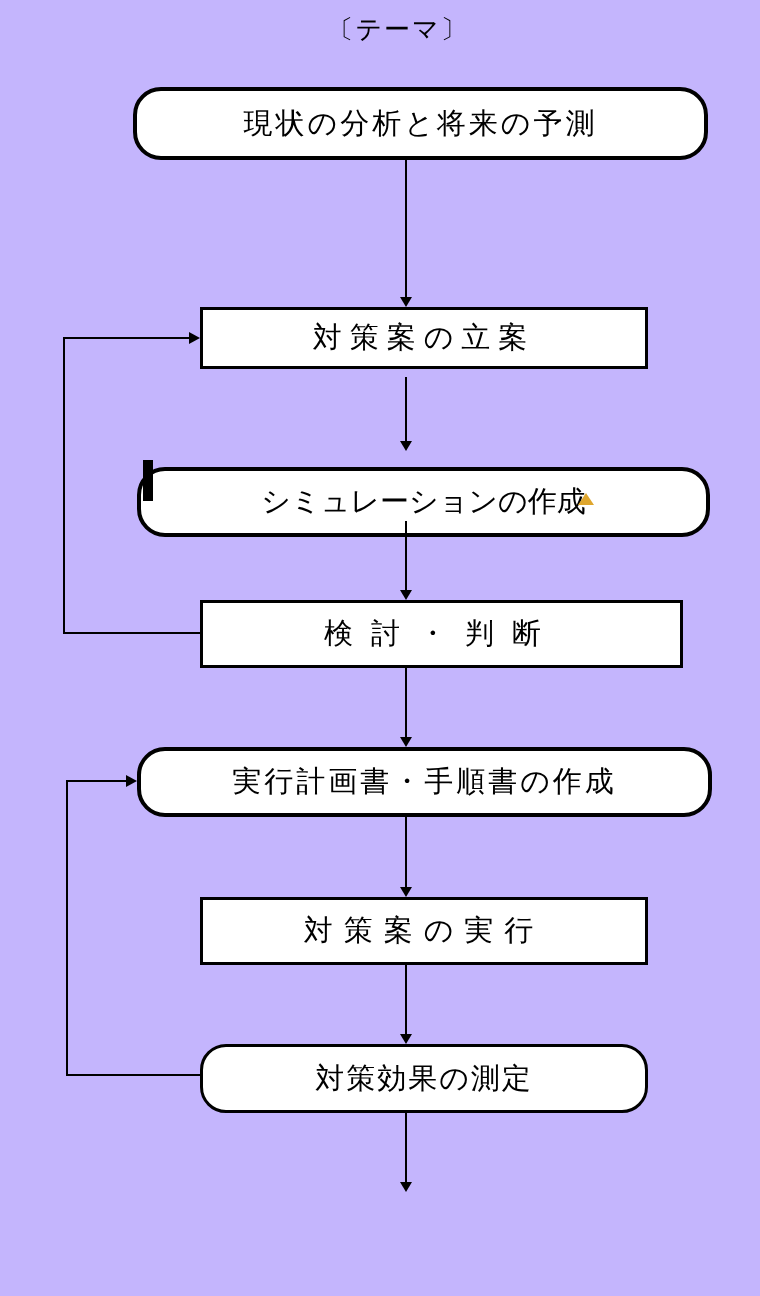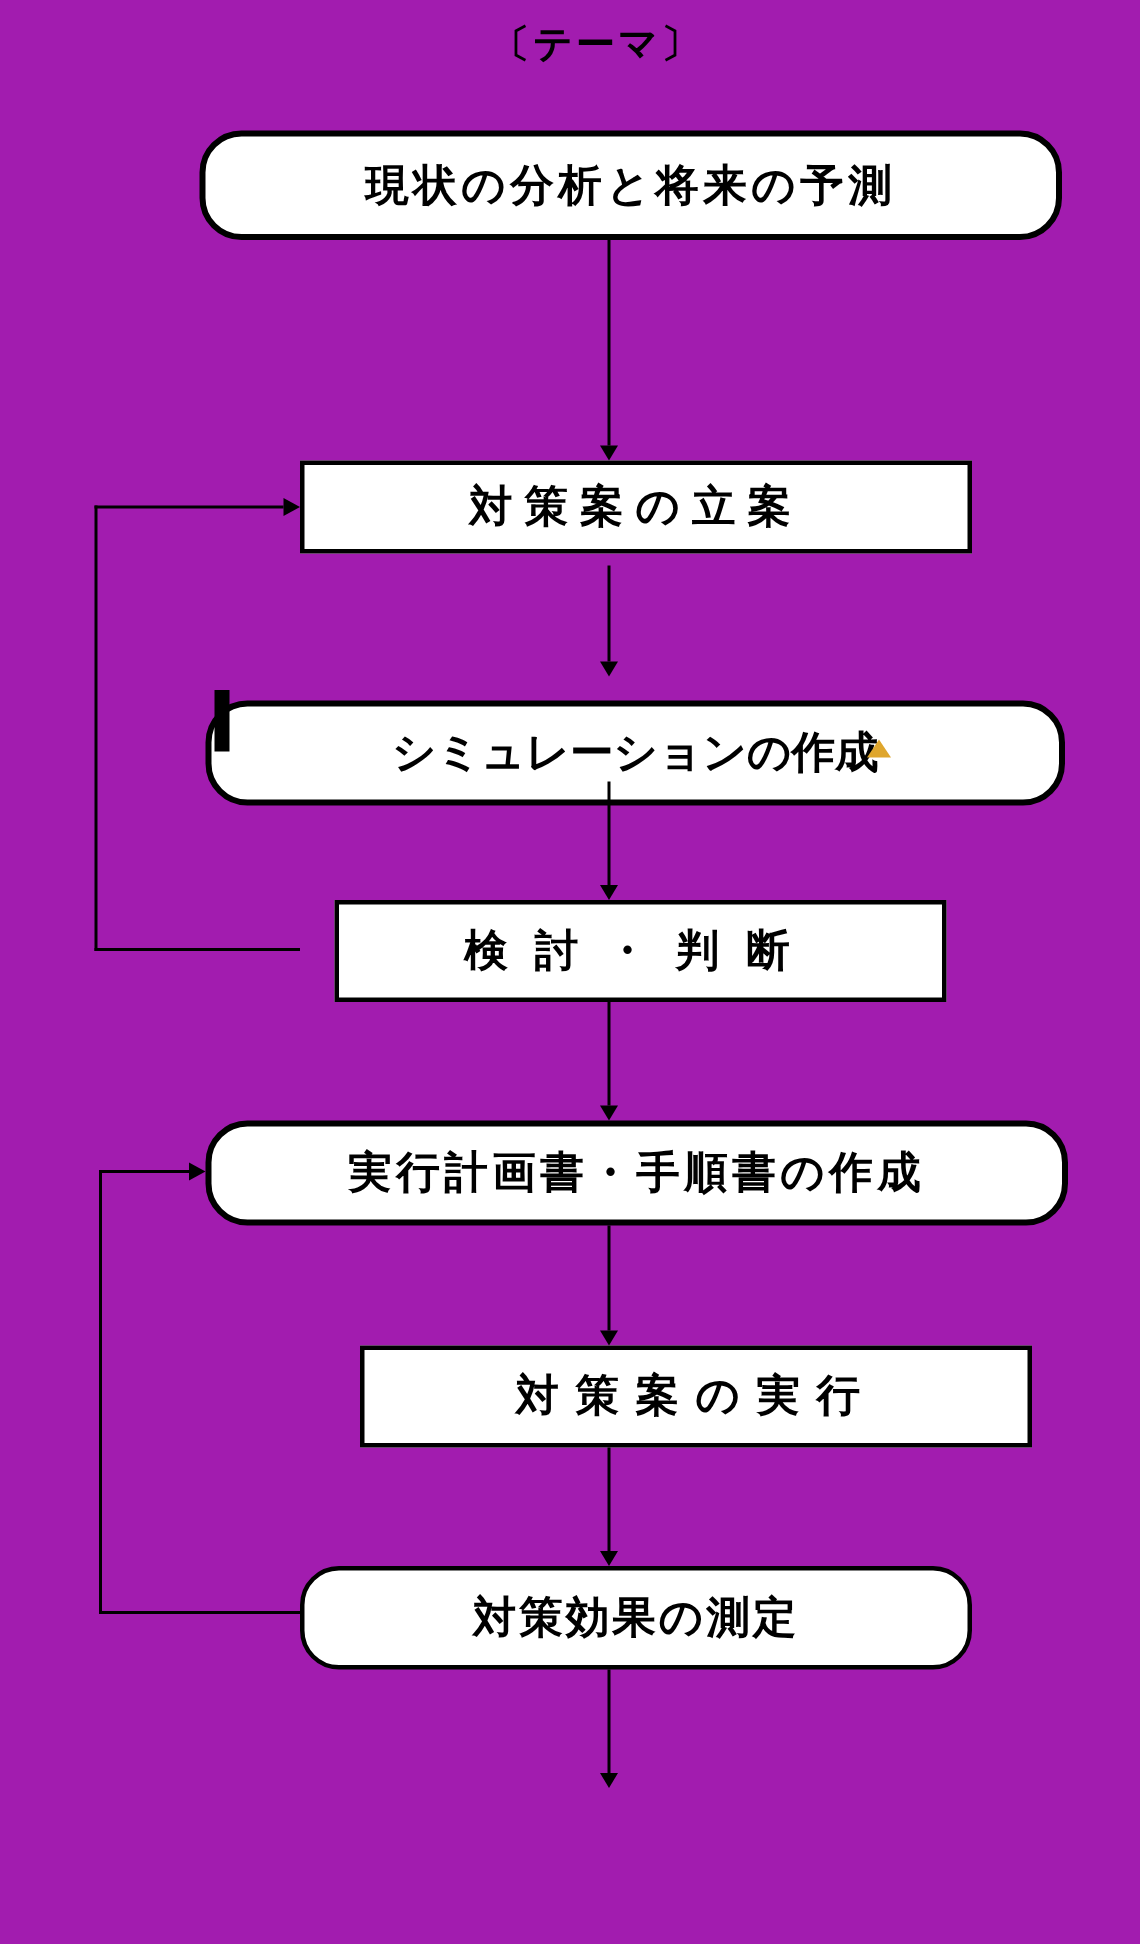--- a/index.html
+++ b/index.html
@@ -1,24 +1,23 @@
 <!DOCTYPE html>
 <html><head>
 <meta charset="utf-8">
 <style>
   html, body { margin: 0; padding: 0; background: #ffffff; }
   #canvas {
     position: relative;
     width: 760px;
     height: 1296px;
-    background: #a21caf;
+    background: #c4b5fd;
     font-family: "Liberation Serif", "DejaVu Serif", serif;
     color: #000000;
     overflow: hidden;
-    font-weight: bold;
   }
   .title {
     position: absolute;
     top: 12px; left: 198px; width: 400px;
     text-align: center;
     font-size: 26px;
     letter-spacing: 2px;
     white-space: nowrap;
   }
   .flow-box {
@@ -30,27 +29,27 @@
     justify-content: center;
     font-size: 29px;
     white-space: nowrap;
     box-sizing: border-box;
   }
   .flow-box.thick { border-width: 4px; border-radius: 28px; }
   .ls0  { letter-spacing: 0px;  }
   .ls2  { letter-spacing: 2px; border-radius: 26px;  }
   .ls3  { letter-spacing: 3px;  }
   .ls8  { letter-spacing: 8px;  }
-  .ls11 { letter-spacing: 11px; margin-left: 40px; }
+  .ls11 { letter-spacing: 11px; }
   .ls18 { letter-spacing: 18px; }
 
   .box1 { left:133px; top:87px;   width:575px; height:73px; }
   .box2 { left:200px; top:307px;  width:448px; height:62px; }
   .box3 { left:137px; top:451px;  width:573px; height:70px;margin-top:16px; }
-  .box4 { left:200px; top:600px;  width:408px; height:68px;margin-left:23px; }
+  .box4 { left:200px; top:600px;  width:483px; height:68px; }
   .box5 { left:137px; top:747px;  width:575px; height:70px;align-items:center; }
   .box6 { left:200px; top:897px;  width:448px; height:68px; }
   .box7 { left:200px; top:1044px; width:448px; height:69px; }
   .box8 { left:140px; top:1192px; width:572px; height:70px; }
 
   .vline { position: absolute; width: 2px; background: #000000; }
   .hline { position: absolute; height: 2px; background: #000000; }
 
   .head-down {
     position: absolute; width: 0; height: 0;

